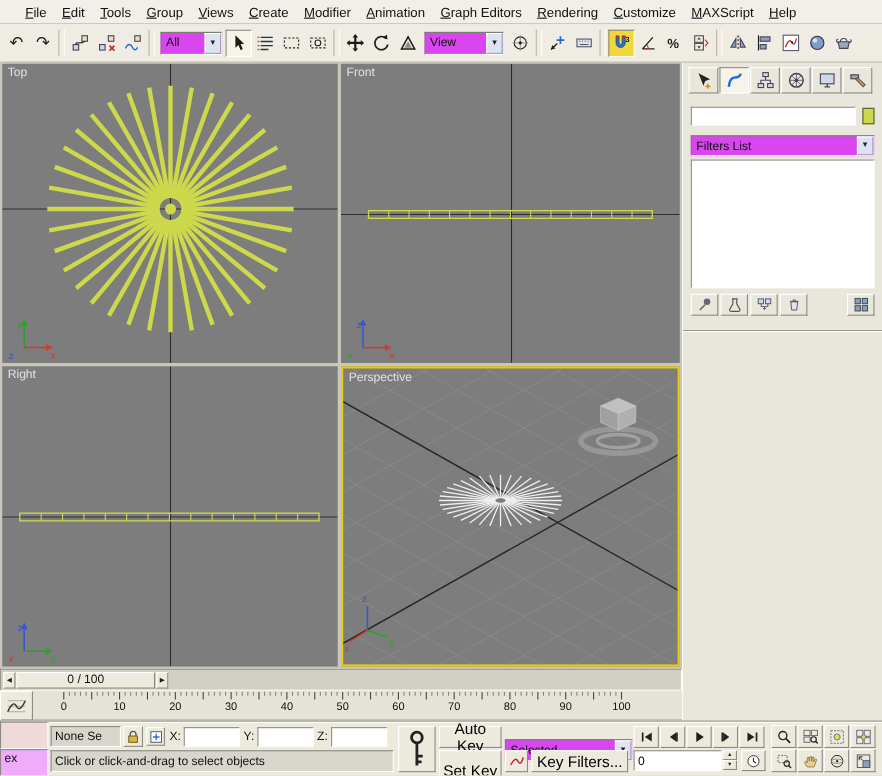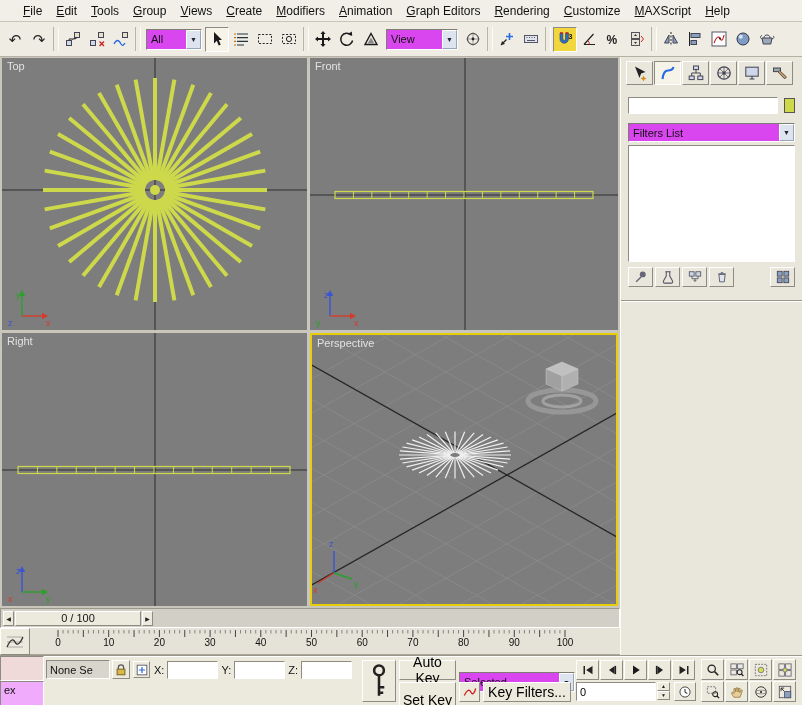--- a/index.html
+++ b/index.html
@@ -84,21 +84,21 @@
 
 <div class="app">
 
   <div class="menubar" id="menubar">
       <div class="menu-item">File</div>
       <div class="menu-item">Edit</div>
       <div class="menu-item">Tools</div>
       <div class="menu-item">Group</div>
       <div class="menu-item">Views</div>
       <div class="menu-item">Create</div>
-      <div class="menu-item">Modifiers</div>
+      <div class="menu-item">Modifier</div>
       <div class="menu-item">Animation</div>
       <div class="menu-item">Graph Editors</div>
       <div class="menu-item">Rendering</div>
       <div class="menu-item">Customize</div>
       <div class="menu-item">MAXScript</div>
       <div class="menu-item">Help</div>
     </div>
 
   <div class="toolbar" id="toolbar">
       <button class="tb-btn">
@@ -713,20 +713,23 @@
       <span class="combo-text">Selected</span>
       <span class="combo-btn">▼</span>
     </div>
     <button class="sb-btn abs" style="left:459px;top:26px;width:21px;height:20px;">
         <svg class="i14" viewBox="0 0 16 16">
           <path d="M1.5 12q4.5-9.5 7.5-4t5.5-4" fill="none" stroke="#c22" stroke-width="1.5"></path>
         </svg>
       </button>
     <button class="sb-label-btn" style="left:483px;top:26px;width:88px;height:20px;">Key Filters...</button>
 
+    <div class="sunken-field" style="left:46px;top:26px;width:312px;height:20px;">
+      <span>Click or click-and-drag to select objects</span>
+    </div>
 
     <div class="playback" id="playback" style="left:576px;top:4px;">
         <button class="sb-btn">
           <svg class="i12" viewBox="0 0 16 16">
             <path d="M3 2.5v11" stroke="#222" stroke-width="2"></path>
             <path d="M14 2.5L5.5 8l8.5 5.5z" fill="#222"></path>
           </svg>
         </button>
         <button class="sb-btn">
           <svg class="i12" viewBox="0 0 16 16">

